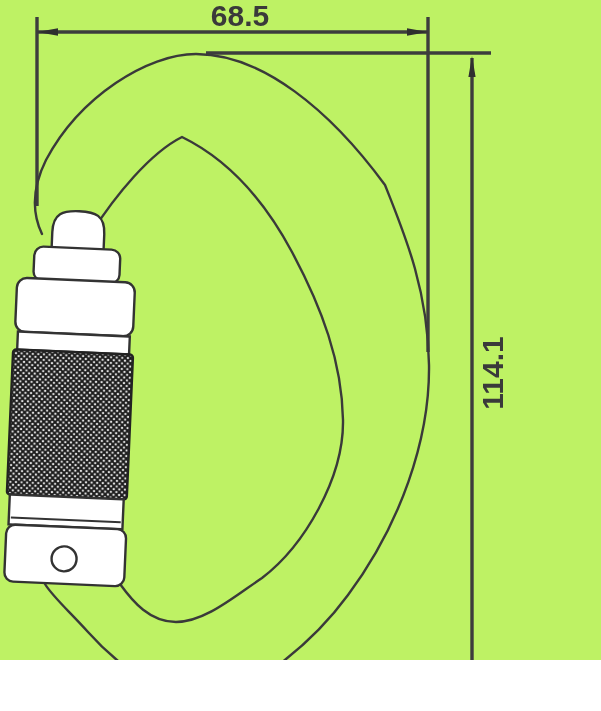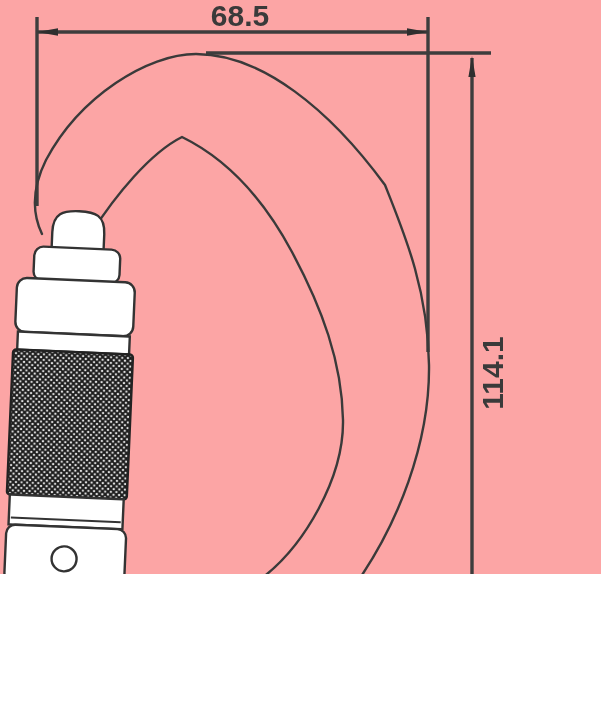--- a/index.html
+++ b/index.html
@@ -4,22 +4,22 @@
 <style>
   html, body {
     margin: 0;
     padding: 0;
     background: #ffffff;
     font-family: "Liberation Sans", sans-serif;
   }
   .canvas {
     position: relative;
     width: 601px;
-    height: 574px;
-    background: #fca5a5;
+    height: 660px;
+    background: #bef264;
     overflow: hidden;
   }
   svg { display: block; }
   .dim-text {
     font-family: "Liberation Sans", sans-serif;
     font-size: 30px;
     font-weight: bold;
     fill: #3a3a3a;
   }
   .dim-line { stroke: #3d3d3d; stroke-width: 3.4; fill: none; stroke-linecap: butt; }

